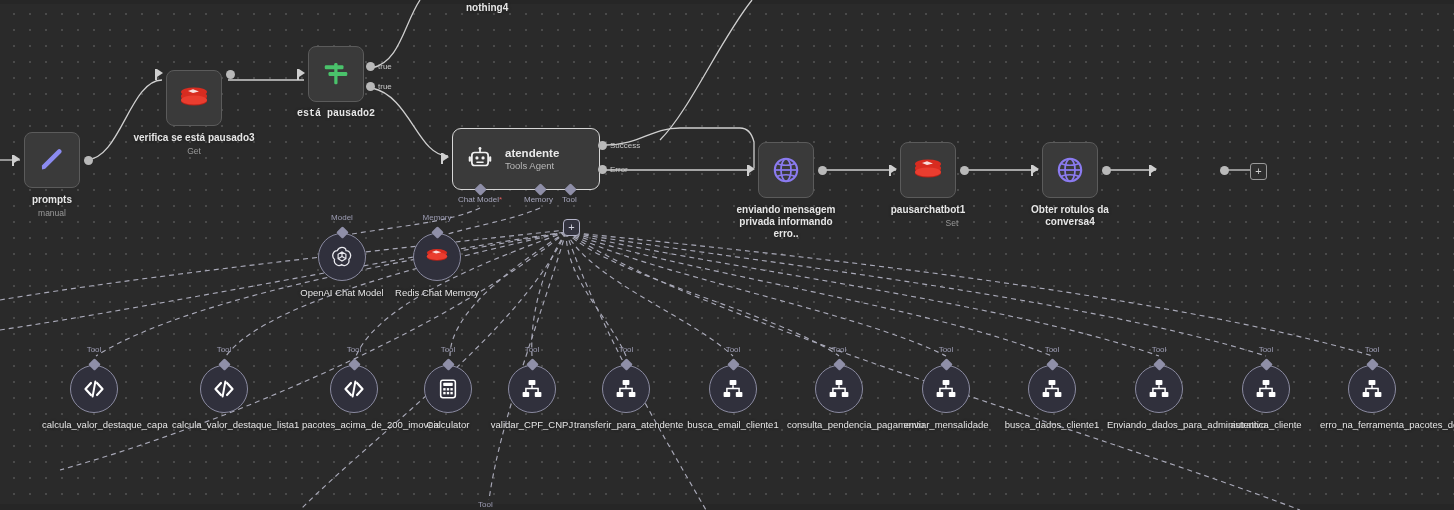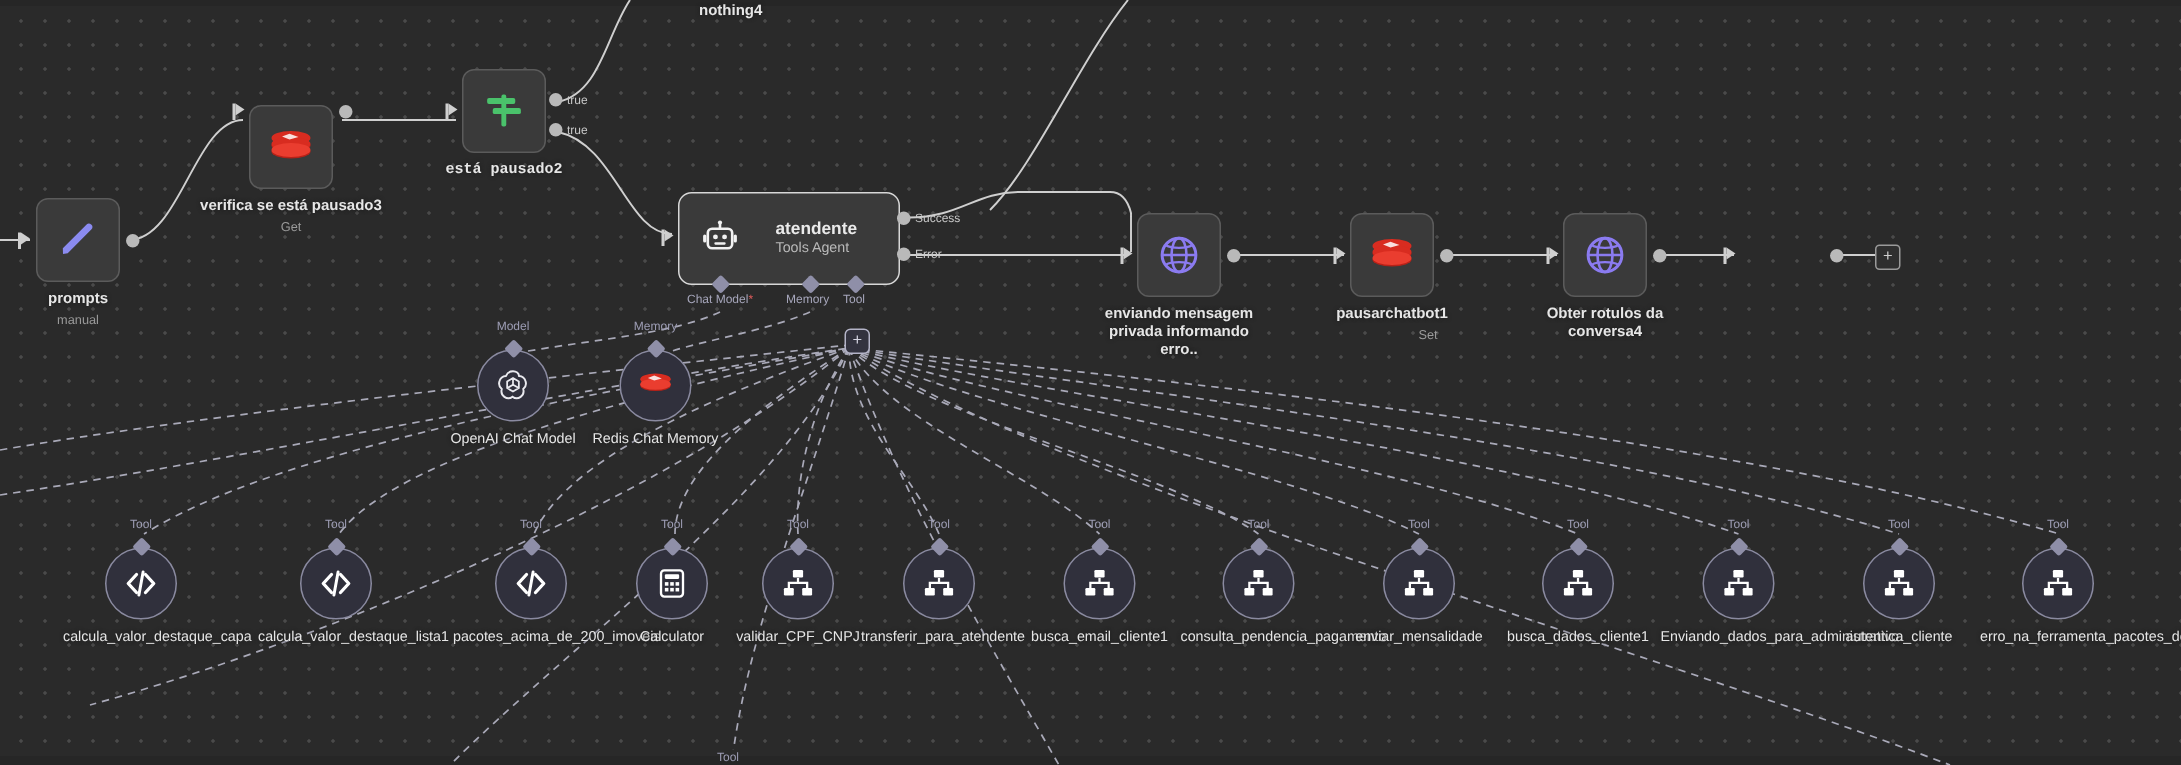--- a/index.html
+++ b/index.html
@@ -27,21 +27,21 @@
     box-sizing:border-box;
   }
   .node .box{
     width:56px;height:56px;border-radius:8px;
     background:#3a3a3a;border:1px solid #5b5b5b;
     display:flex;align-items:center;justify-content:center;
     box-sizing:border-box;
   }
   .node.wide .box{width:148px;height:62px;border-radius:9px;
     border:1px solid #d7d7d7;background:#3a3a3a;
-    justify-content:flex-start;padding-left:14px;gap:24px;}
+    justify-content:flex-start;padding-left:14px;gap:12px;}
   .node .caption{
     position:absolute;left:50%;transform:translateX(-50%);
     top:62px;text-align:center;white-space:nowrap;
     color:#e6e6e6;font-size:10px;font-weight:700;line-height:12px;
     text-shadow:0 0 3px #1c1c1c;
   }
   .node .caption.wrap{white-space:normal;width:112px;}
   .node .subcaption{
     position:absolute;left:50%;transform:translateX(-50%);
     text-align:center;white-space:nowrap;

